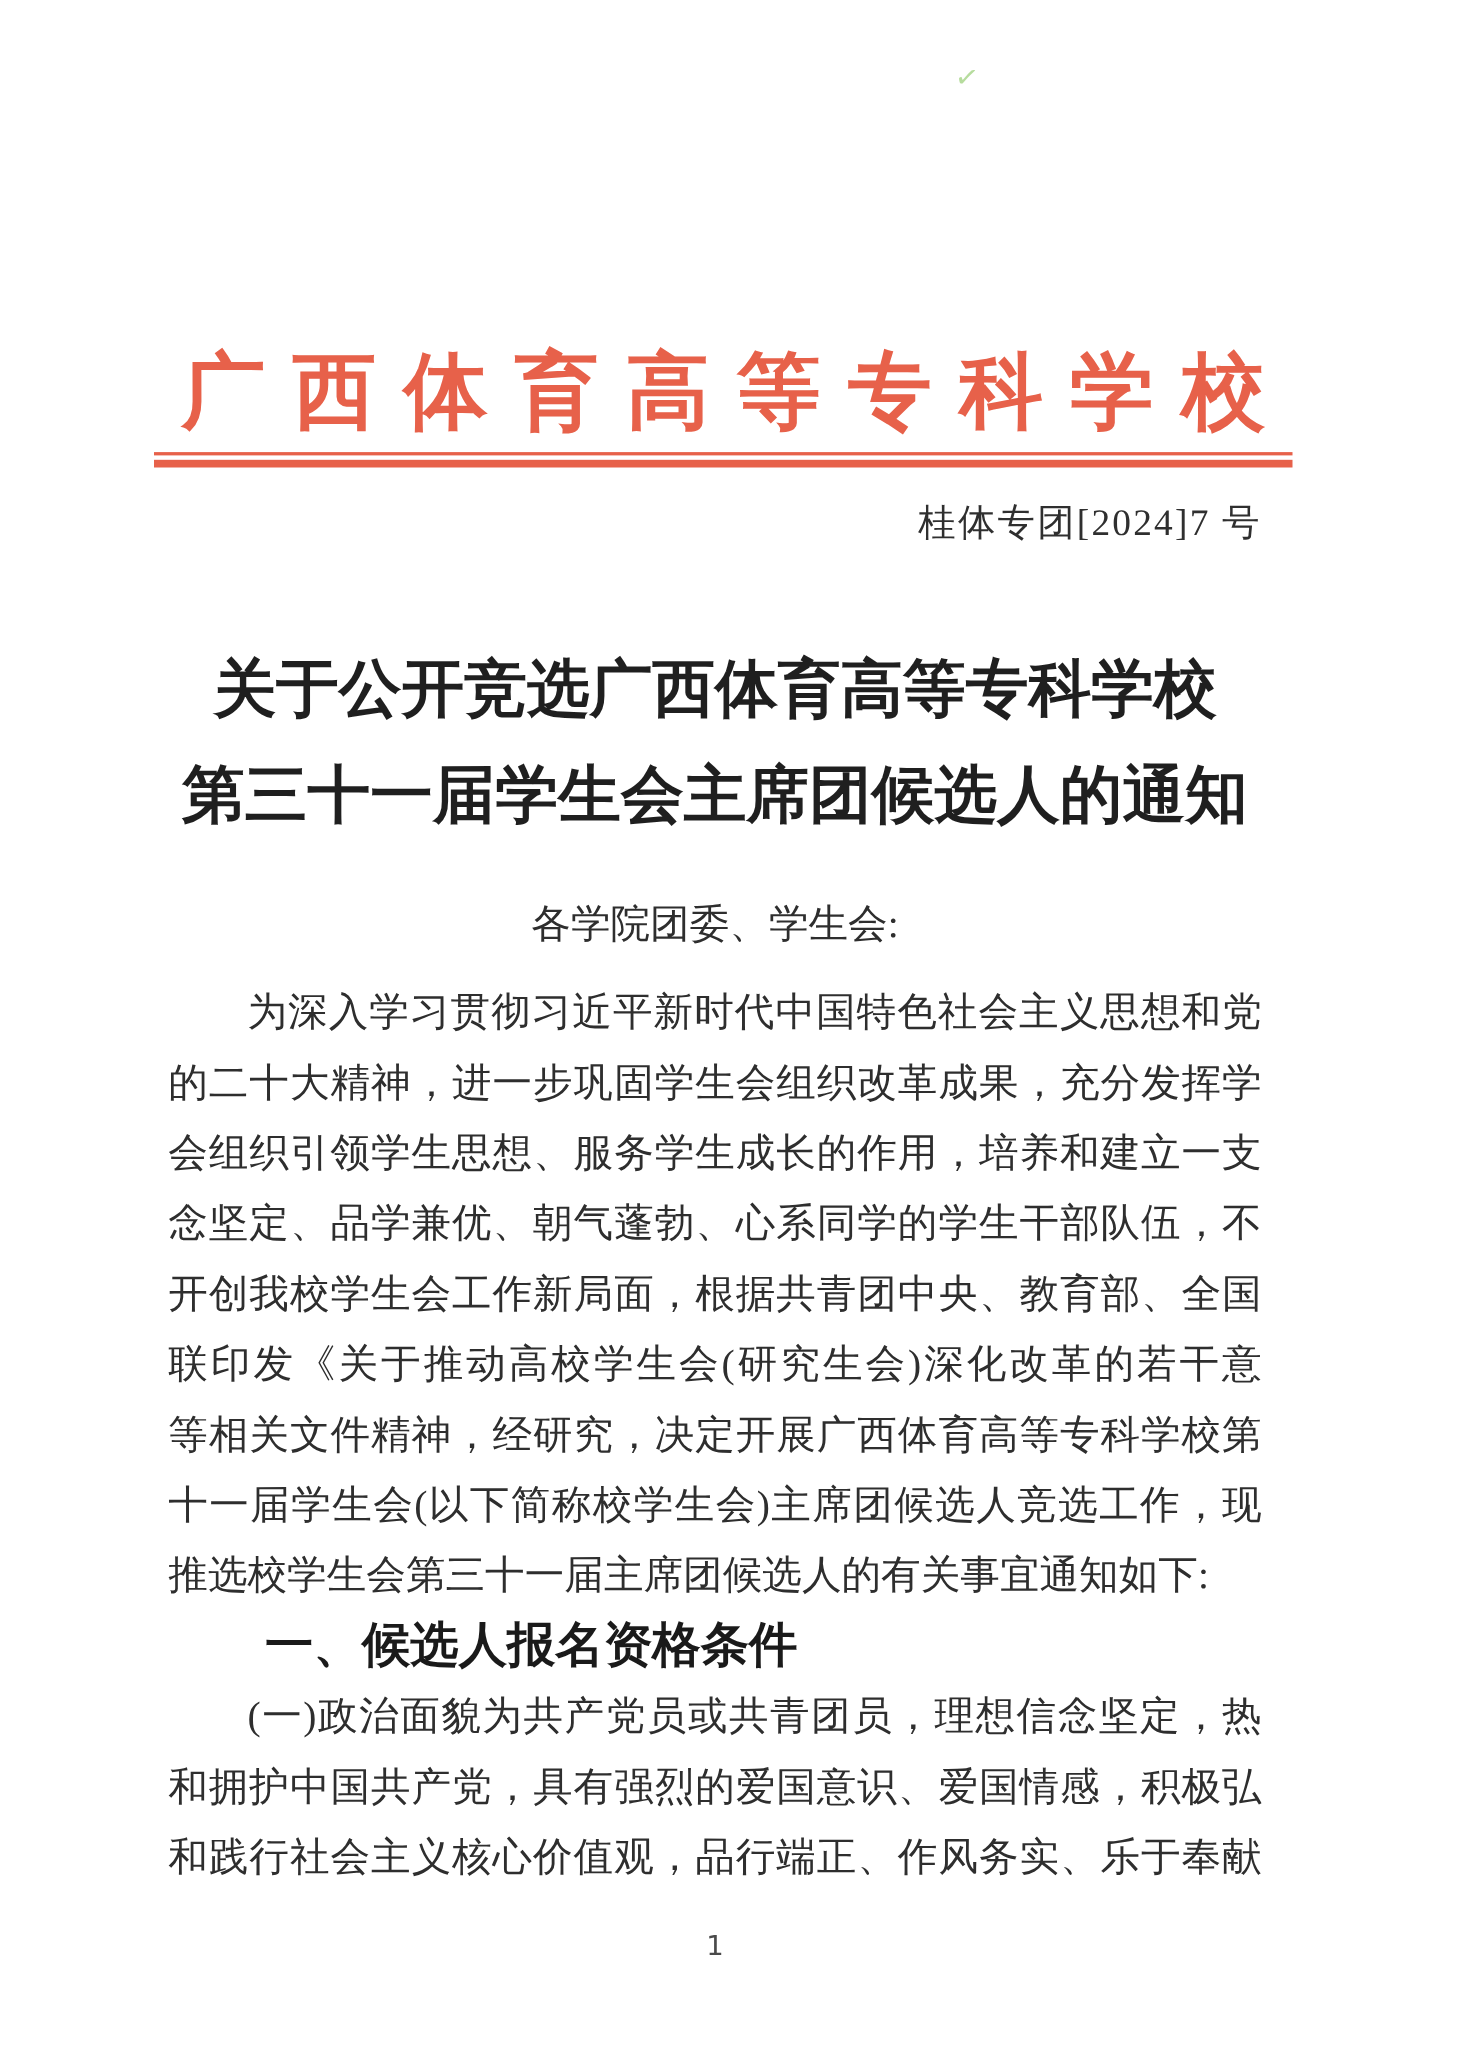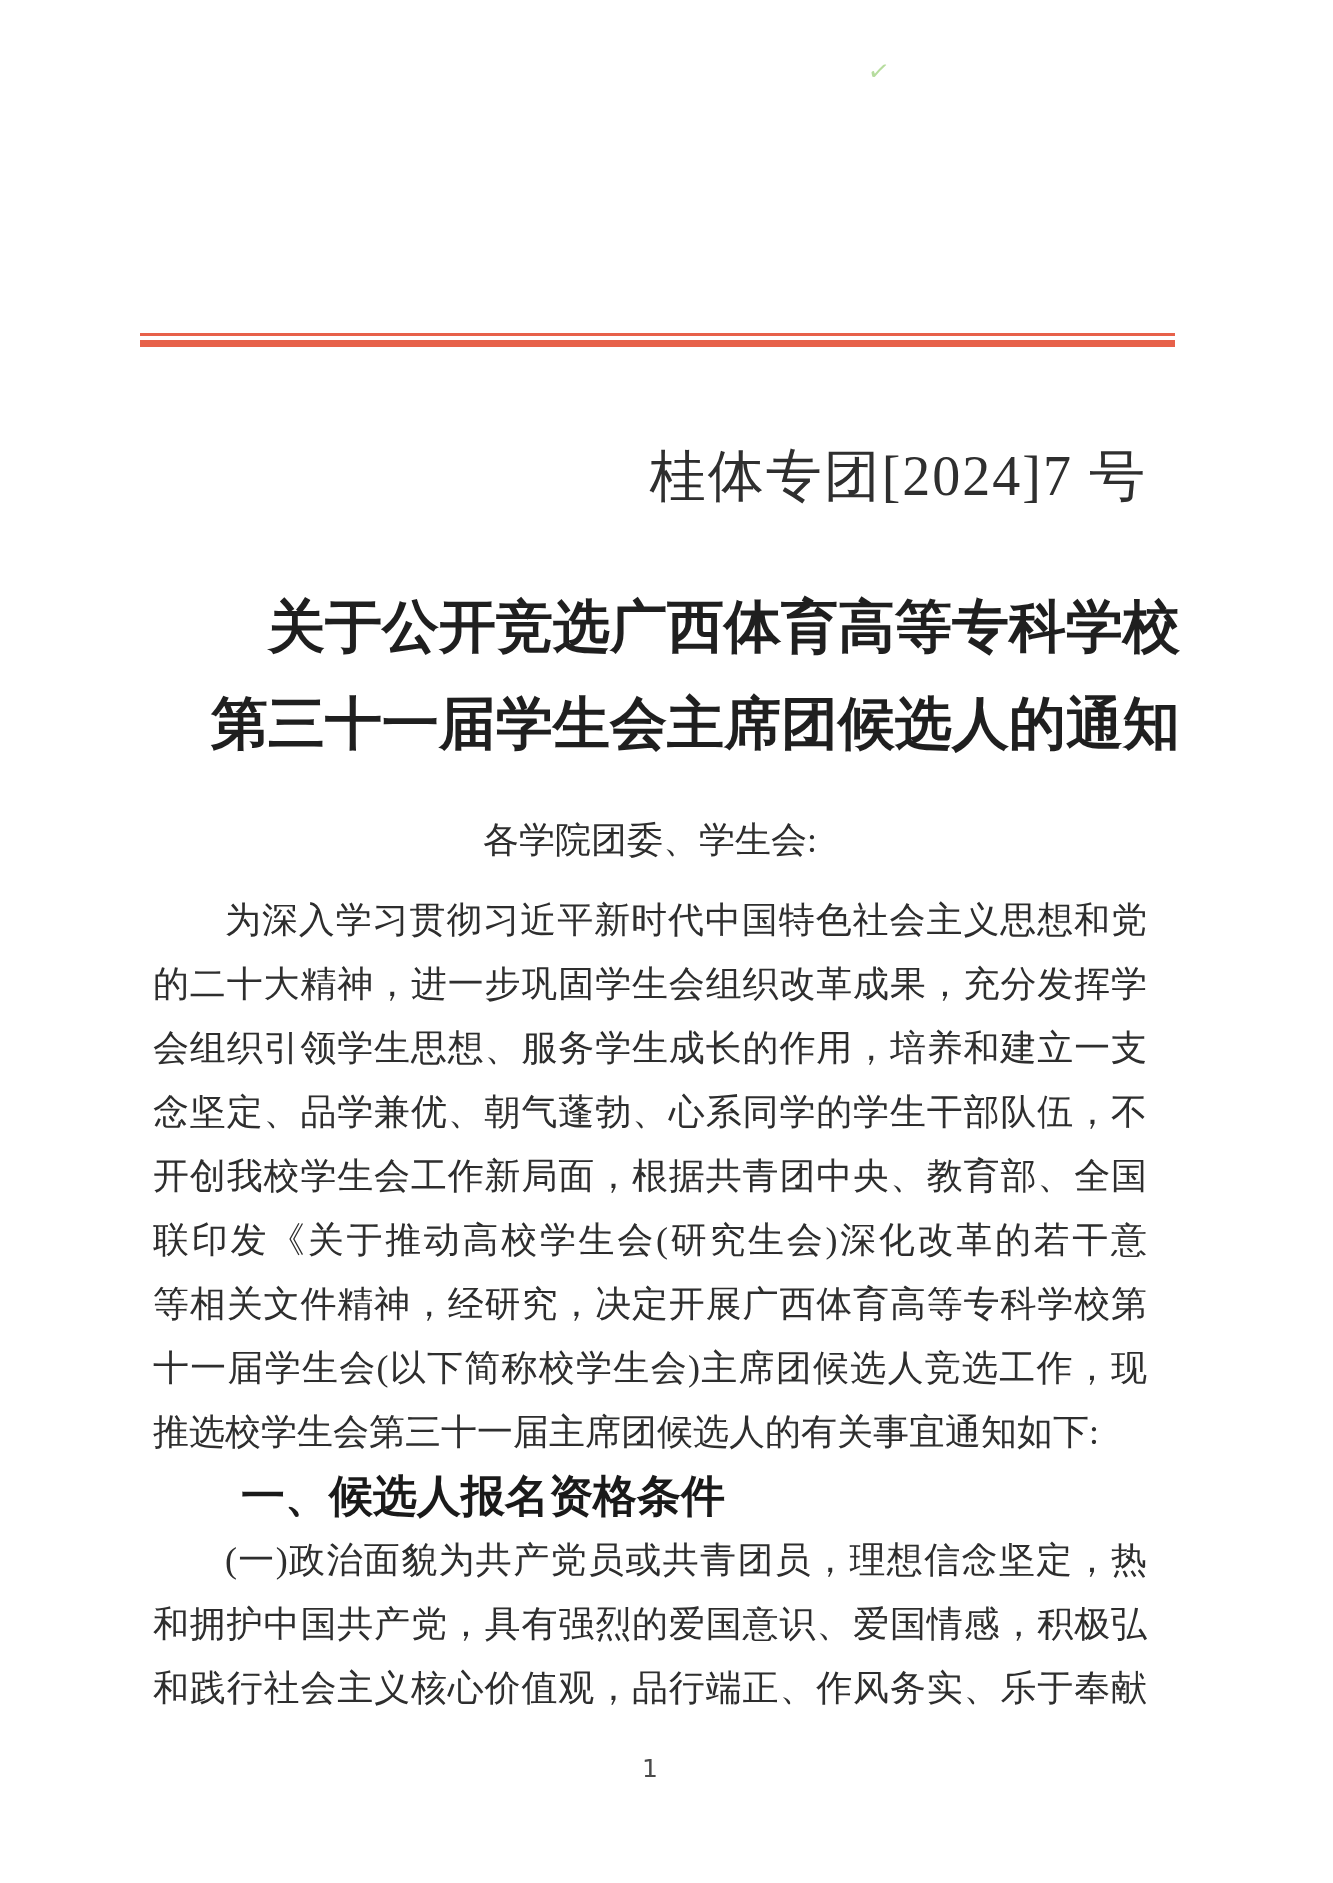--- a/index.html
+++ b/index.html
@@ -47,32 +47,32 @@
   .rule { width: 100%; }
   .rule.thin  { height: 3px; margin-top: 15px; }
   .rule.thick { height: 7px; margin-top: 4px; }
 
   .doc-number {
     position: absolute;
     left: 153px;
     top: 452px;
     width: 994px;
     text-align: right;
-    font-size: 56px;
+    font-size: 34px;
     line-height: 48px;
     color: #2f2f2f;
     letter-spacing: 2px;
   }
 
   .doc-title {
     position: absolute;
     left: 120px;
     top: 578px;
     width: 1060px;
-    text-align: right;
+    text-align: center;
     font-size: 57px;
     line-height: 97px;
     font-weight: bold;
     color: #1f1f1f;
     font-family: "Liberation Serif", "DejaVu Serif", serif;
   }
 
   .body-block {
     position: absolute;
     left: 153px;
@@ -115,20 +115,21 @@
   }
 </style>
 </head>
 <body>
 
 <div class="page">
 
   <span class="scan-mark">✓</span>
 
   <div class="red-head">
+    <div class="school-name" style="color: rgb(231, 97, 74);">广西体育高等专科学校</div>
     <div class="rule thin" style="background: rgb(231, 97, 74);"></div>
     <div class="rule thick" style="background: rgb(231, 97, 74);"></div>
   </div>
 
   <div class="doc-number">桂体专团[2024]7 号</div>
 
   <div class="doc-title">
     <div>关于公开竞选广西体育高等专科学校</div>
     <div>第三十一届学生会主席团候选人的通知</div>
   </div>

